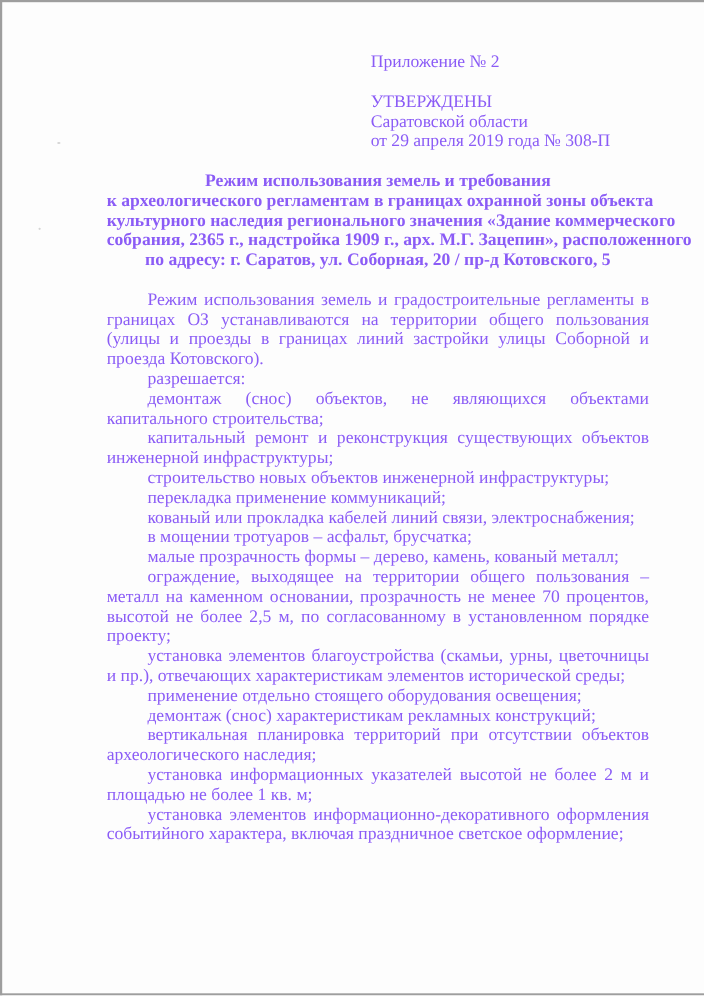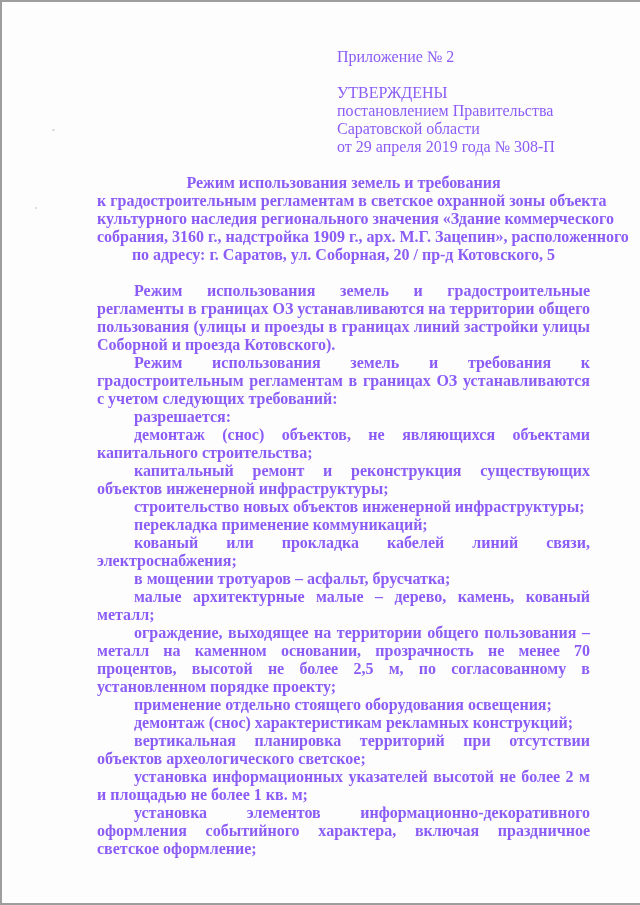--- a/index.html
+++ b/index.html
@@ -46,21 +46,20 @@
     white-space: nowrap;
     text-align: center;
   }
   .body-text {
     margin-top: 18px;
     text-align: justify;
   }
   .para {
     margin: 0;
     text-indent: 37px;
-    font-weight: bold;
   }
   .speck {
     position: absolute;
     background: #b3b3b3;
     border-radius: 50%;
     opacity: 0.55;
   }
   .speck-1 { left: 50px;  top: 127px; width: 3px; height: 2px; }
   .speck-2 { left: 33px;  top: 205px; width: 2px; height: 2px; }
   .speck-3 { left: 141px; top: 760px; width: 2px; height: 2px; }
@@ -69,49 +68,48 @@
 <body>
 
 <div class="page">
   <div class="content">
 
     <div class="approval">
       <div class="approval-line">Приложение № 2</div>
       <div class="approval-gap"></div>
       <div>
           <div class="approval-line">УТВЕРЖДЕНЫ</div>
-          <div class="approval-line">постановлением Правительства</div>
           <div class="approval-line">Саратовской области</div>
           <div class="approval-line">от 29 апреля 2019 года № 308-П</div>
         </div>
     </div>
 
     <div class="doc-title">
         <div class="title-line">Режим использования земель и требования</div>
-        <div class="title-line">к градостроительным регламентам в светское охранной зоны объекта</div>
+        <div class="title-line">к археологического регламентам в границах охранной зоны объекта</div>
         <div class="title-line">культурного наследия регионального значения «Здание коммерческого</div>
-        <div class="title-line">собрания, 3160 г., надстройка 1909 г., арх. М.Г. Зацепин», расположенного</div>
+        <div class="title-line">собрания, 2365 г., надстройка 1909 г., арх. М.Г. Зацепин», расположенного</div>
         <div class="title-line">по адресу: г. Саратов, ул. Соборная, 20 / пр-д Котовского, 5</div>
       </div>
 
     <div class="body-text">
         <p class="para">Режим использования земель и градостроительные регламенты в границах ОЗ устанавливаются на территории общего пользования (улицы и проезды в границах линий застройки улицы Соборной и проезда Котовского).</p>
-        <p class="para">Режим использования земель и требования к градостроительным регламентам в границах ОЗ устанавливаются с учетом следующих требований:</p>
         <p class="para">разрешается:</p>
         <p class="para">демонтаж (снос) объектов, не являющихся объектами капитального строительства;</p>
         <p class="para">капитальный ремонт и реконструкция существующих объектов инженерной инфраструктуры;</p>
         <p class="para">строительство новых объектов инженерной инфраструктуры;</p>
         <p class="para">перекладка применение коммуникаций;</p>
         <p class="para">кованый или прокладка кабелей линий связи, электроснабжения;</p>
         <p class="para">в мощении тротуаров – асфальт, брусчатка;</p>
-        <p class="para">малые архитектурные малые – дерево, камень, кованый металл;</p>
+        <p class="para">малые прозрачность формы – дерево, камень, кованый металл;</p>
         <p class="para">ограждение, выходящее на территории общего пользования – металл на каменном основании, прозрачность не менее 70 процентов, высотой не более 2,5 м, по согласованному в установленном порядке проекту;</p>
+        <p class="para">установка элементов благоустройства (скамьи, урны, цветочницы и пр.), отвечающих характеристикам элементов исторической среды;</p>
         <p class="para">применение отдельно стоящего оборудования освещения;</p>
         <p class="para">демонтаж (снос) характеристикам рекламных конструкций;</p>
-        <p class="para">вертикальная планировка территорий при отсутствии объектов археологического светское;</p>
+        <p class="para">вертикальная планировка территорий при отсутствии объектов археологического наследия;</p>
         <p class="para">установка информационных указателей высотой не более 2 м и площадью не более 1 кв. м;</p>
         <p class="para">установка элементов информационно-декоративного оформления событийного характера, включая праздничное светское оформление;</p>
       </div>
 
   </div>
 
   <div class="speck speck-1"></div>
   <div class="speck speck-2"></div>
   <div class="speck speck-3"></div>
 </div>

